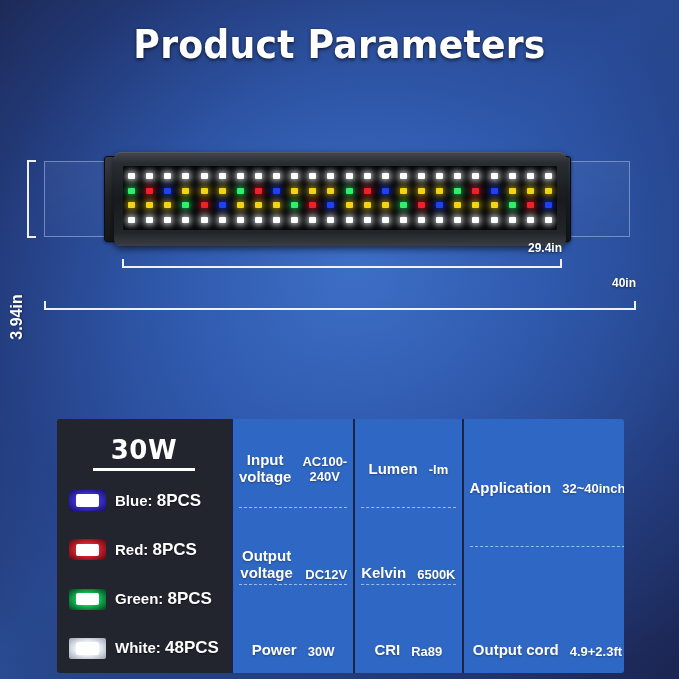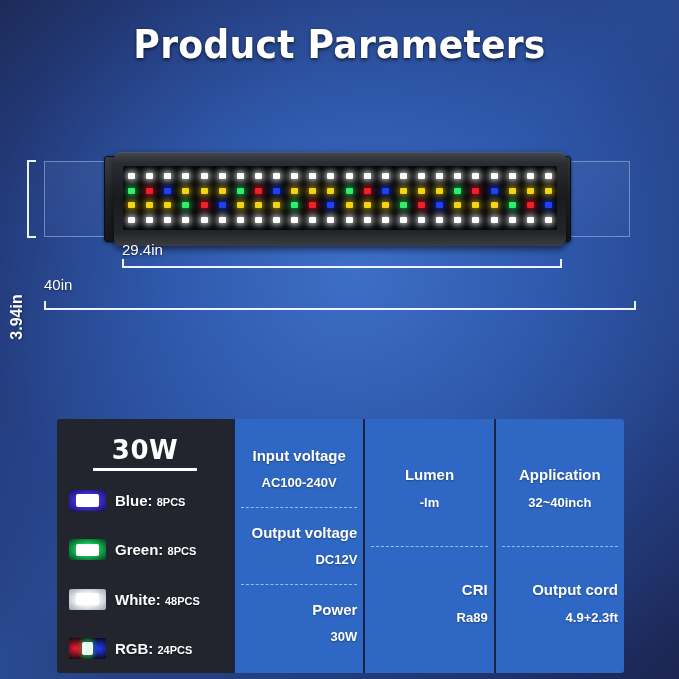--- a/index.html
+++ b/index.html
@@ -131,23 +131,23 @@
   .dim-bar {
     position:absolute;
     height:9px;
     border-left:2px solid rgba(255,255,255,0.92);
     border-right:2px solid rgba(255,255,255,0.92);
     border-bottom:2px solid rgba(255,255,255,0.92);
   }
   .dim-text {
     position:absolute;
     color:#fff;
-    font-size:15px;
-    font-weight:normal;
-    text-align:left;
+    font-size:12px;
+    font-weight:bold;
+    text-align:right;
     text-shadow:0 1px 2px rgba(0,0,0,0.5);
   }
   #dim-29-bar  { left:122px; top:119px; width:440px; }
   #dim-29-text { left:122px; top:101px; width:440px; }
   #dim-40-bar  { left:44px;  top:161px; width:592px; }
   #dim-40-text { left:44px;  top:136px; width:592px; }
 
   
   #spec-table {
     position:absolute;
@@ -210,35 +210,35 @@
       #05060a; }
   .sw-rgb .core { background:#eafff0; left:36%; width:28%; }
 
   .legend-label {
     color:#ffffff;
     font-size:15px;
     font-weight:bold;
     white-space:nowrap;
     text-shadow:0 1px 1px rgba(0,0,0,0.5);
   }
-  .legend-label .qty { font-size:11px; }
+  .legend-label .qty { font-size:17px; }
 
   
   .spec-col {
     flex:1;
     background:#2f68c4;
     display:flex;
     flex-direction:column;
     padding:12px 6px 12px 6px;
     border-left:2px solid #1b2346;
   }
   .spec-cell {
     flex:1;
     display:flex;
-    flex-direction:column;
+    flex-direction:row;
     align-items:center;
     justify-content:center;
     gap:11px;
     padding:2px 0;
   }
   .spec-cell + .spec-cell {
     border-top:1px dashed rgba(190,215,255,0.75);
     align-items:flex-end;
   }
   .cell-key {
@@ -396,37 +396,37 @@
     <div id="led-card">
       <div id="watt">30W</div>
       <div id="led-legend">
           <div class="legend-row">
             <div class="swatch sw-blue">
               <div class="core"></div>
             </div>
             <div class="legend-label">Blue: <span class="qty">8PCS</span></div>
           </div>
           <div class="legend-row">
+            <div class="swatch sw-red">
+              <div class="core"></div>
+            </div>
+            <div class="legend-label">Red: <span class="qty">8PCS</span></div>
+          </div>
+          <div class="legend-row">
             <div class="swatch sw-green">
               <div class="core"></div>
             </div>
             <div class="legend-label">Green: <span class="qty">8PCS</span></div>
           </div>
           <div class="legend-row">
             <div class="swatch sw-white">
               <div class="core"></div>
             </div>
             <div class="legend-label">White: <span class="qty">48PCS</span></div>
           </div>
-          <div class="legend-row">
-            <div class="swatch sw-rgb">
-              <div class="core"></div>
-            </div>
-            <div class="legend-label">RGB: <span class="qty">24PCS</span></div>
-          </div>
         </div>
     </div>
 
   <div class="spec-col">
         <div class="spec-cell">
           <div class="cell-key">Input voltage</div>
           <div class="cell-val">AC100-240V</div>
         </div>
         <div class="spec-cell">
           <div class="cell-key">Output voltage</div>
@@ -436,20 +436,24 @@
           <div class="cell-key">Power</div>
           <div class="cell-val">30W</div>
         </div>
       </div>
       <div class="spec-col">
         <div class="spec-cell">
           <div class="cell-key">Lumen</div>
           <div class="cell-val">-lm</div>
         </div>
         <div class="spec-cell">
+          <div class="cell-key">Kelvin</div>
+          <div class="cell-val">6500K</div>
+        </div>
+        <div class="spec-cell">
           <div class="cell-key">CRI</div>
           <div class="cell-val">Ra89</div>
         </div>
       </div>
       <div class="spec-col">
         <div class="spec-cell">
           <div class="cell-key">Application</div>
           <div class="cell-val">32~40inch</div>
         </div>
         <div class="spec-cell">

